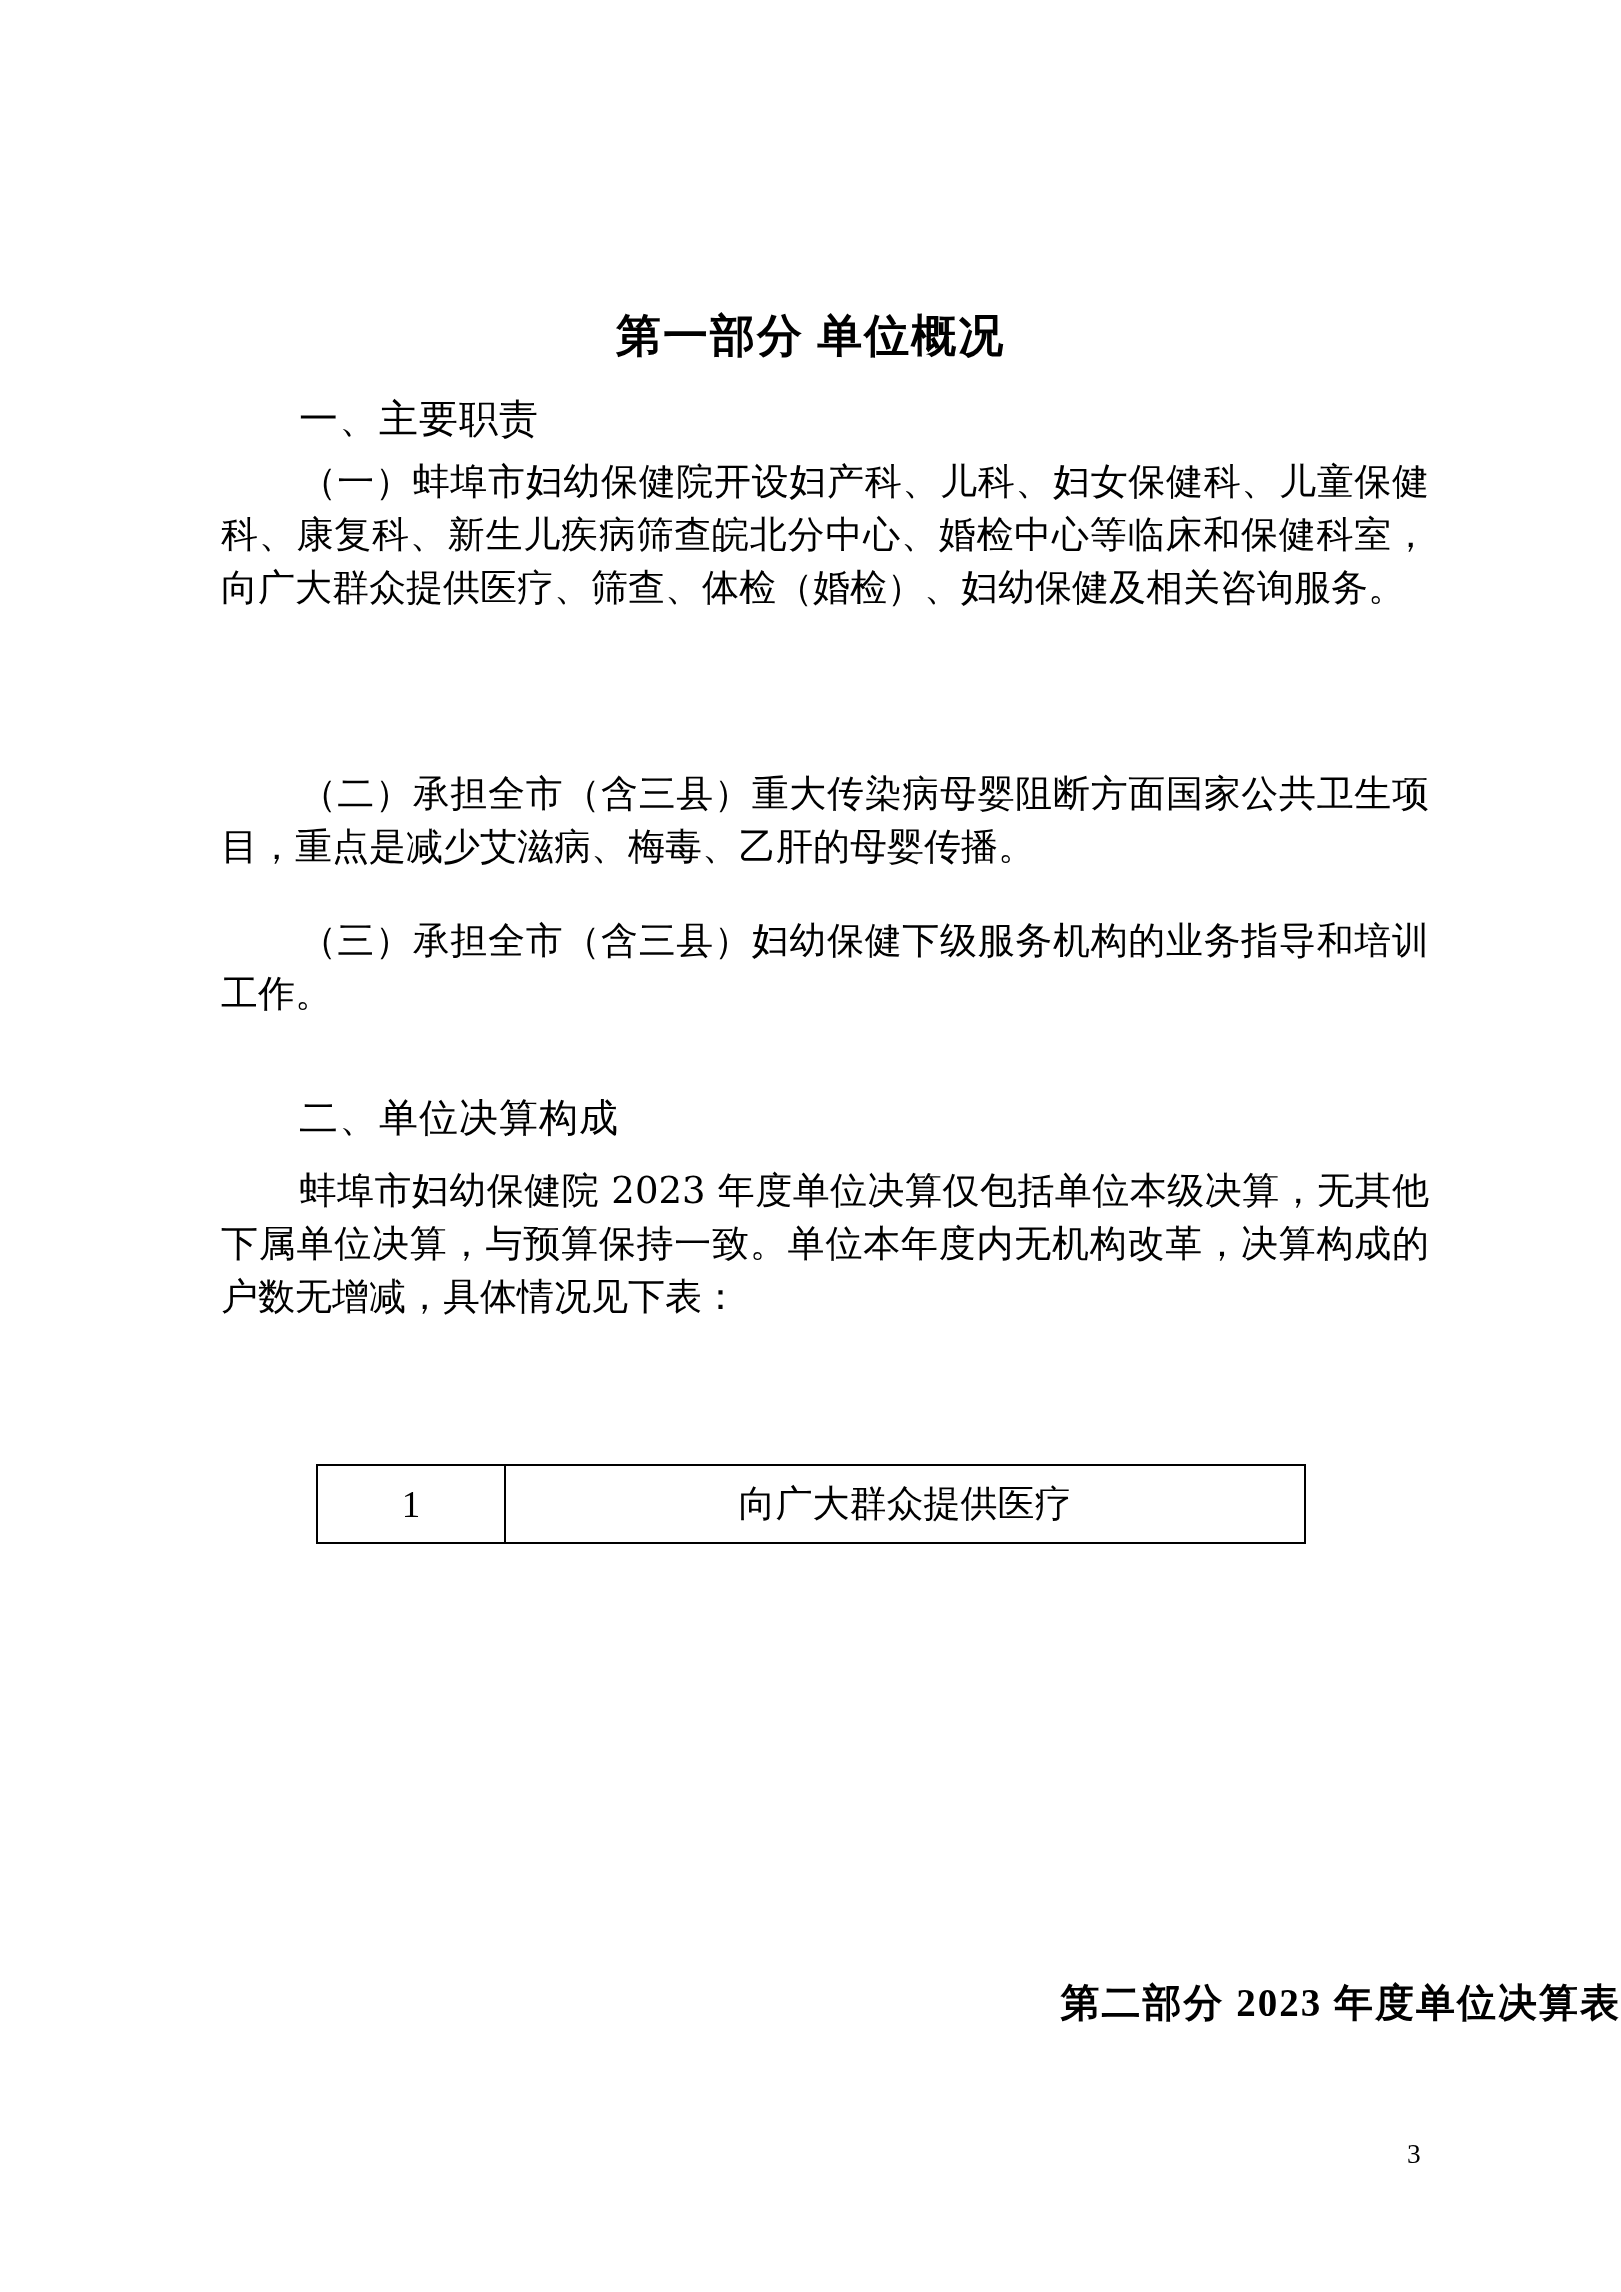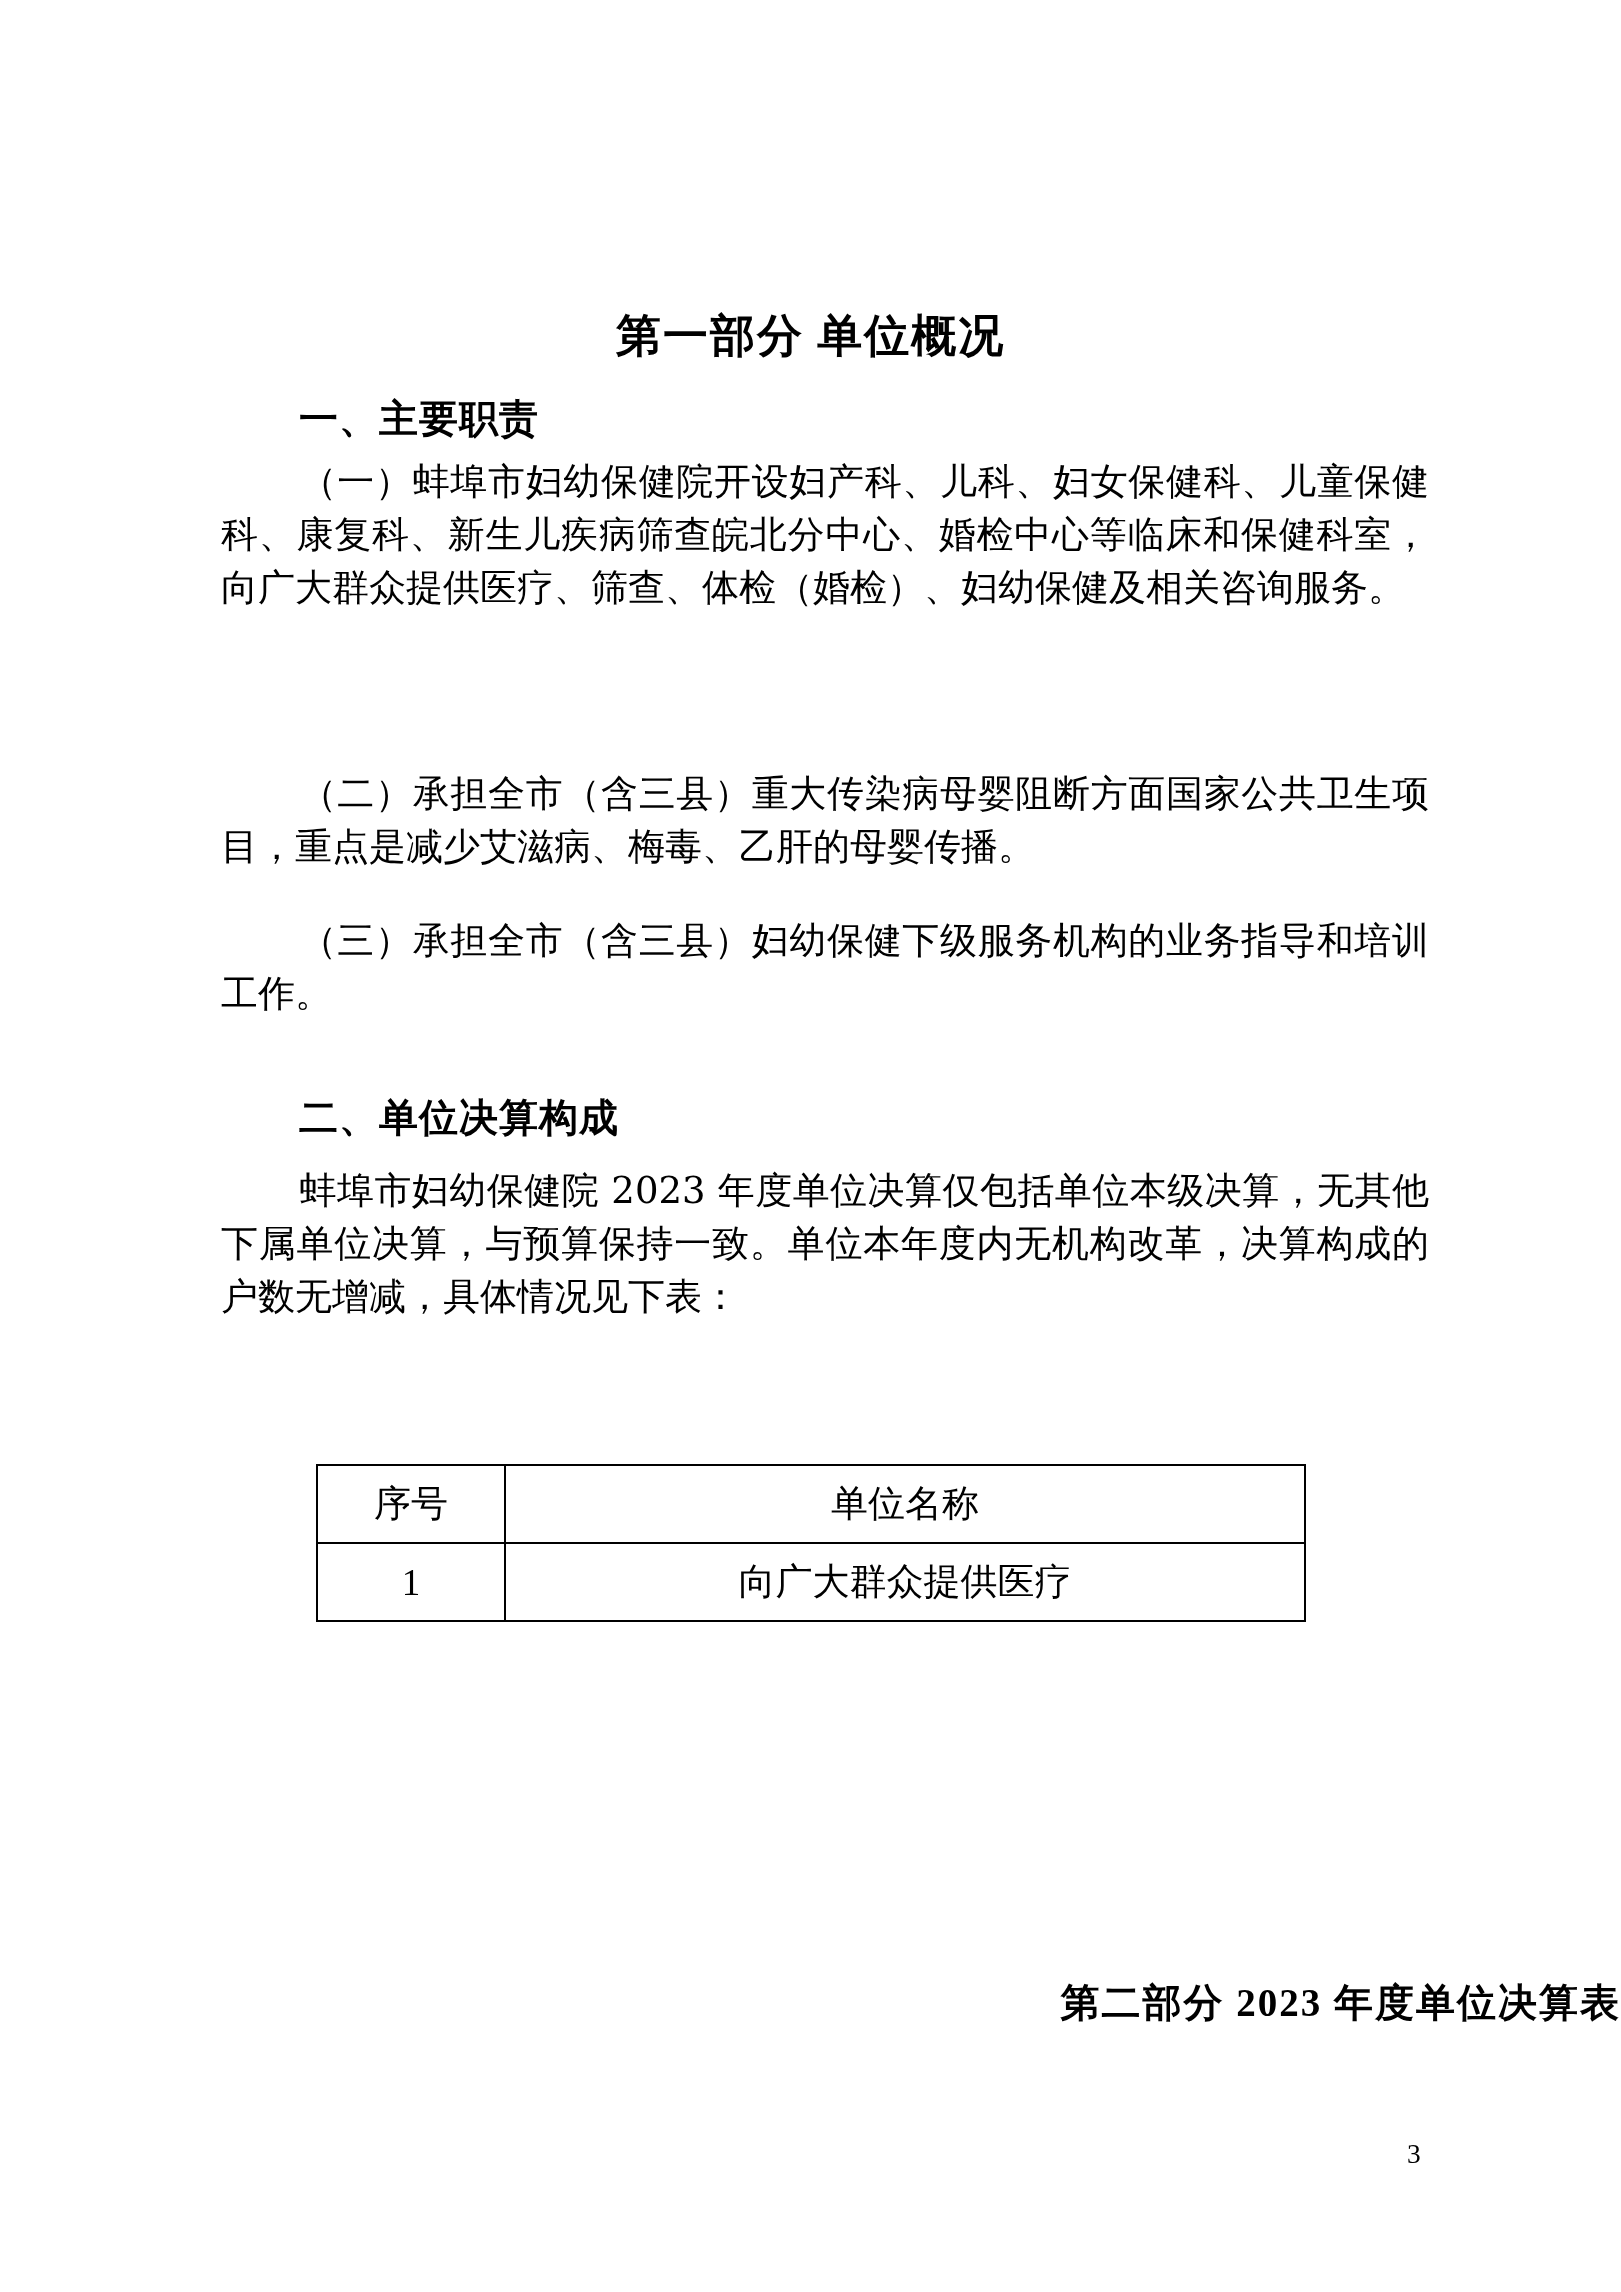--- a/index.html
+++ b/index.html
@@ -1,20 +1,20 @@
 <!DOCTYPE html>
 <html><head>
 <meta charset="utf-8">
 <style>
   html, body { margin:0; padding:0; background:#ffffff; }
   body { width:1621px; height:2293px; position:relative; overflow:hidden;
          font-family:"DejaVu Serif","Liberation Serif",serif; color:#000; }
   .abs { position:absolute; white-space:nowrap; }
   .title { font-family:Liberation Serif, serif; font-weight:bold; font-size:45px; letter-spacing:2px; }
-  .h2 { font-family:"DejaVu Sans","Liberation Sans",sans-serif; font-weight:bold; font-size:39px; letter-spacing:1px; }
+  .h2 { font-family:"DejaVu Sans","Liberation Sans",sans-serif; font-weight:normal; font-size:39px; letter-spacing:1px; }
   .para { position:absolute; left:221px; width:1208px; font-size:37px; line-height:53px;
           text-align:justify; text-align-last:left; }
   .para .indent { display:inline-block; width:78px; }
   table.units { position:absolute; left:316px; top:1464px; width:990px; border-collapse:collapse;
                 font-size:37px; }
   table.units td { border:2.5px solid #000; text-align:center; height:76px; padding:0; }
   table.units td.seq { width:186px; font-family:"Liberation Serif","DejaVu Serif",serif; }
   .pagenum { font-family:"Liberation Serif","DejaVu Serif",serif; font-size:27.4px; }
 </style>
 </head>
@@ -37,24 +37,20 @@
 </div>
 
 <div class="abs h2" style="left:299px; top:1091px;">二、单位决算构成</div>
 
 <div class="para" style="top:1164px;">
   <span class="indent"></span><span>蚌埠市妇幼保健院 2023 年度单位决算仅包括单位本级决算，无其他下属单位决算，与预算保持一致。单位本年度内无机构改革，决算构成的户数无增减，具体情况见下表：</span>
 </div>
 
 <table class="units">
   <tbody>
-      <tr>
-    <td class="seq" style="font-family:'DejaVu Serif',serif;">序号</td>
-    <td>单位名称</td>
-  </tr>
   <tr>
     <td class="seq">1</td>
     <td>向广大群众提供医疗</td>
   </tr>
 </tbody>
   </table>
 
 <div class="abs title" style="left:0; width:1621px; text-align:right; top:1976px; font-size:39px;">第二部分  2023 年度单位决算表</div>
 
 <div class="abs pagenum" style="left:1407px; top:2139px;">3</div>

